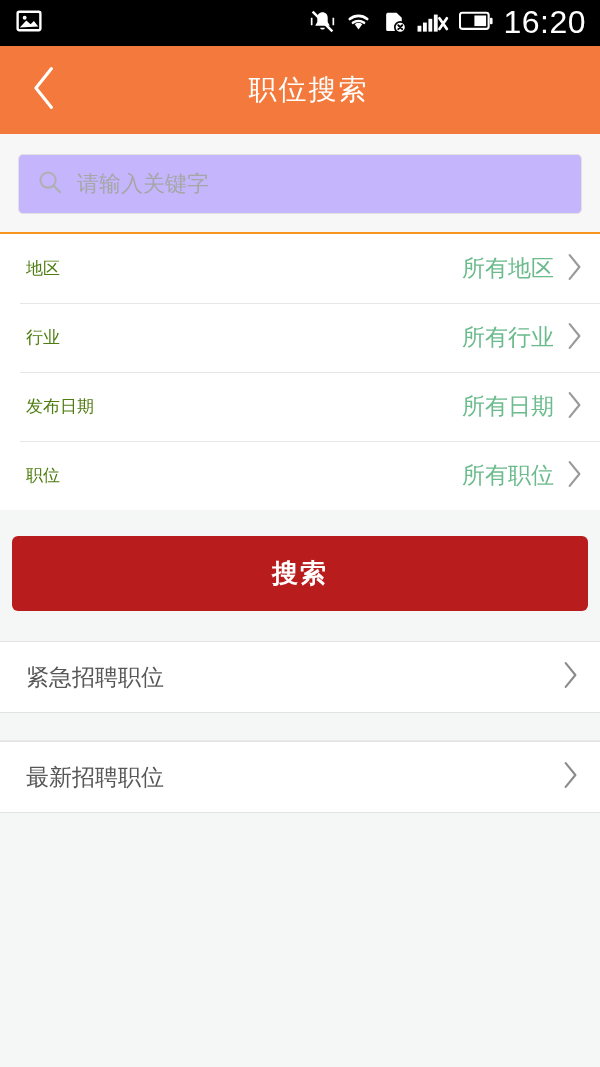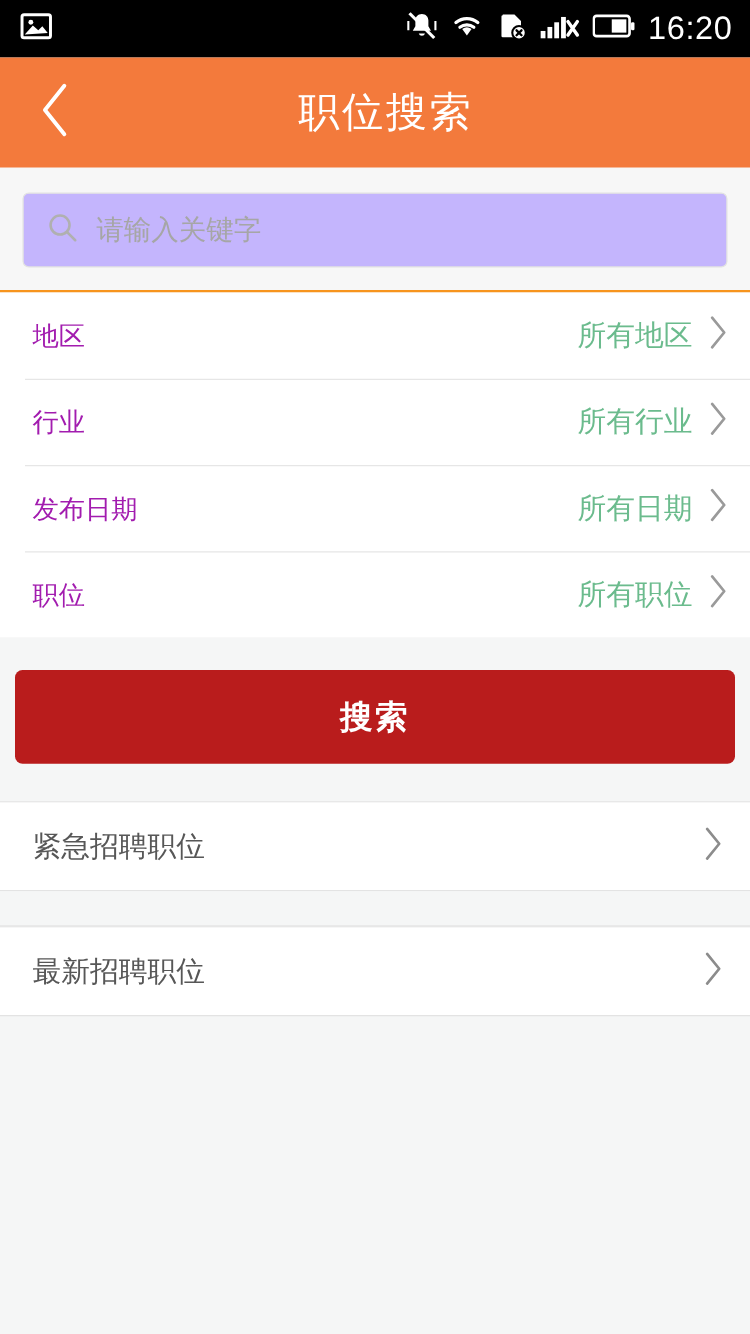--- a/index.html
+++ b/index.html
@@ -11,34 +11,34 @@
   }
   #app { position:relative; width:600px; height:1067px; background:#f5f6f6; }
 
   
   .statusbar{
     height:46px; background:#000; color:#fff;
     display:flex; align-items:center; padding:0 14px 0 16px;
   }
   .sb-left{ display:flex; align-items:center; gap:10px; }
   .sb-right{ margin-left:auto; display:flex; align-items:center; gap:10px; }
-  .sb-time{ font-size:26px; letter-spacing:.5px; line-height:1; padding-bottom:2px;}
+  .sb-time{ font-size:32px; letter-spacing:.5px; line-height:1; padding-bottom:2px;}
   .sb-ico{ display:block; }
 
   
   .header{
     height:88px; background:#f37a3c;
     display:flex; align-items:center; position:relative;
   }
   .back-btn{
     position:absolute; left:14px; top:0; height:88px; width:62px;
     display:flex; align-items:center; justify-content:center; cursor:pointer;
   }
   .header-title{
-    flex:1; text-align:center; color:#fff; font-size:33px; font-weight:400;
+    flex:1; text-align:center; color:#fff; font-size:28px; font-weight:400;
     letter-spacing:2px;
     margin-left:17px;
   }
 
   
   .search-zone{
     background:#f7f7f7; padding:20px 18px 18px 18px;
     border-bottom:2px solid #f7941d;
   }
   .search-box{
@@ -55,21 +55,21 @@
   
   .filter-list{ background:#fff; }
   .filter-row{
     height:69px; display:flex; align-items:center;
     padding:0 18px 0 26px; cursor:pointer; position:relative;
   }
   .filter-row + .filter-row::before{
     content:""; position:absolute; left:20px; right:0; top:0;
     height:1px; background:#e6e6e6;
   }
-  .filter-label{ font-size:21px; color:#a21caf; }
+  .filter-label{ font-size:17px; color:#4d7c0f; }
   .filter-value{
     margin-left:auto; font-size:23px; color:#6bbb8d; margin-right:12px;
   }
   .chev{ flex:0 0 auto; }
 
   .gap{ height:28px; background:#f5f6f6;
         border-top:1px solid #e3e3e3; border-bottom:1px solid #e9e9e9; }
   .gap.plain{ border-top:0; }
 
   

